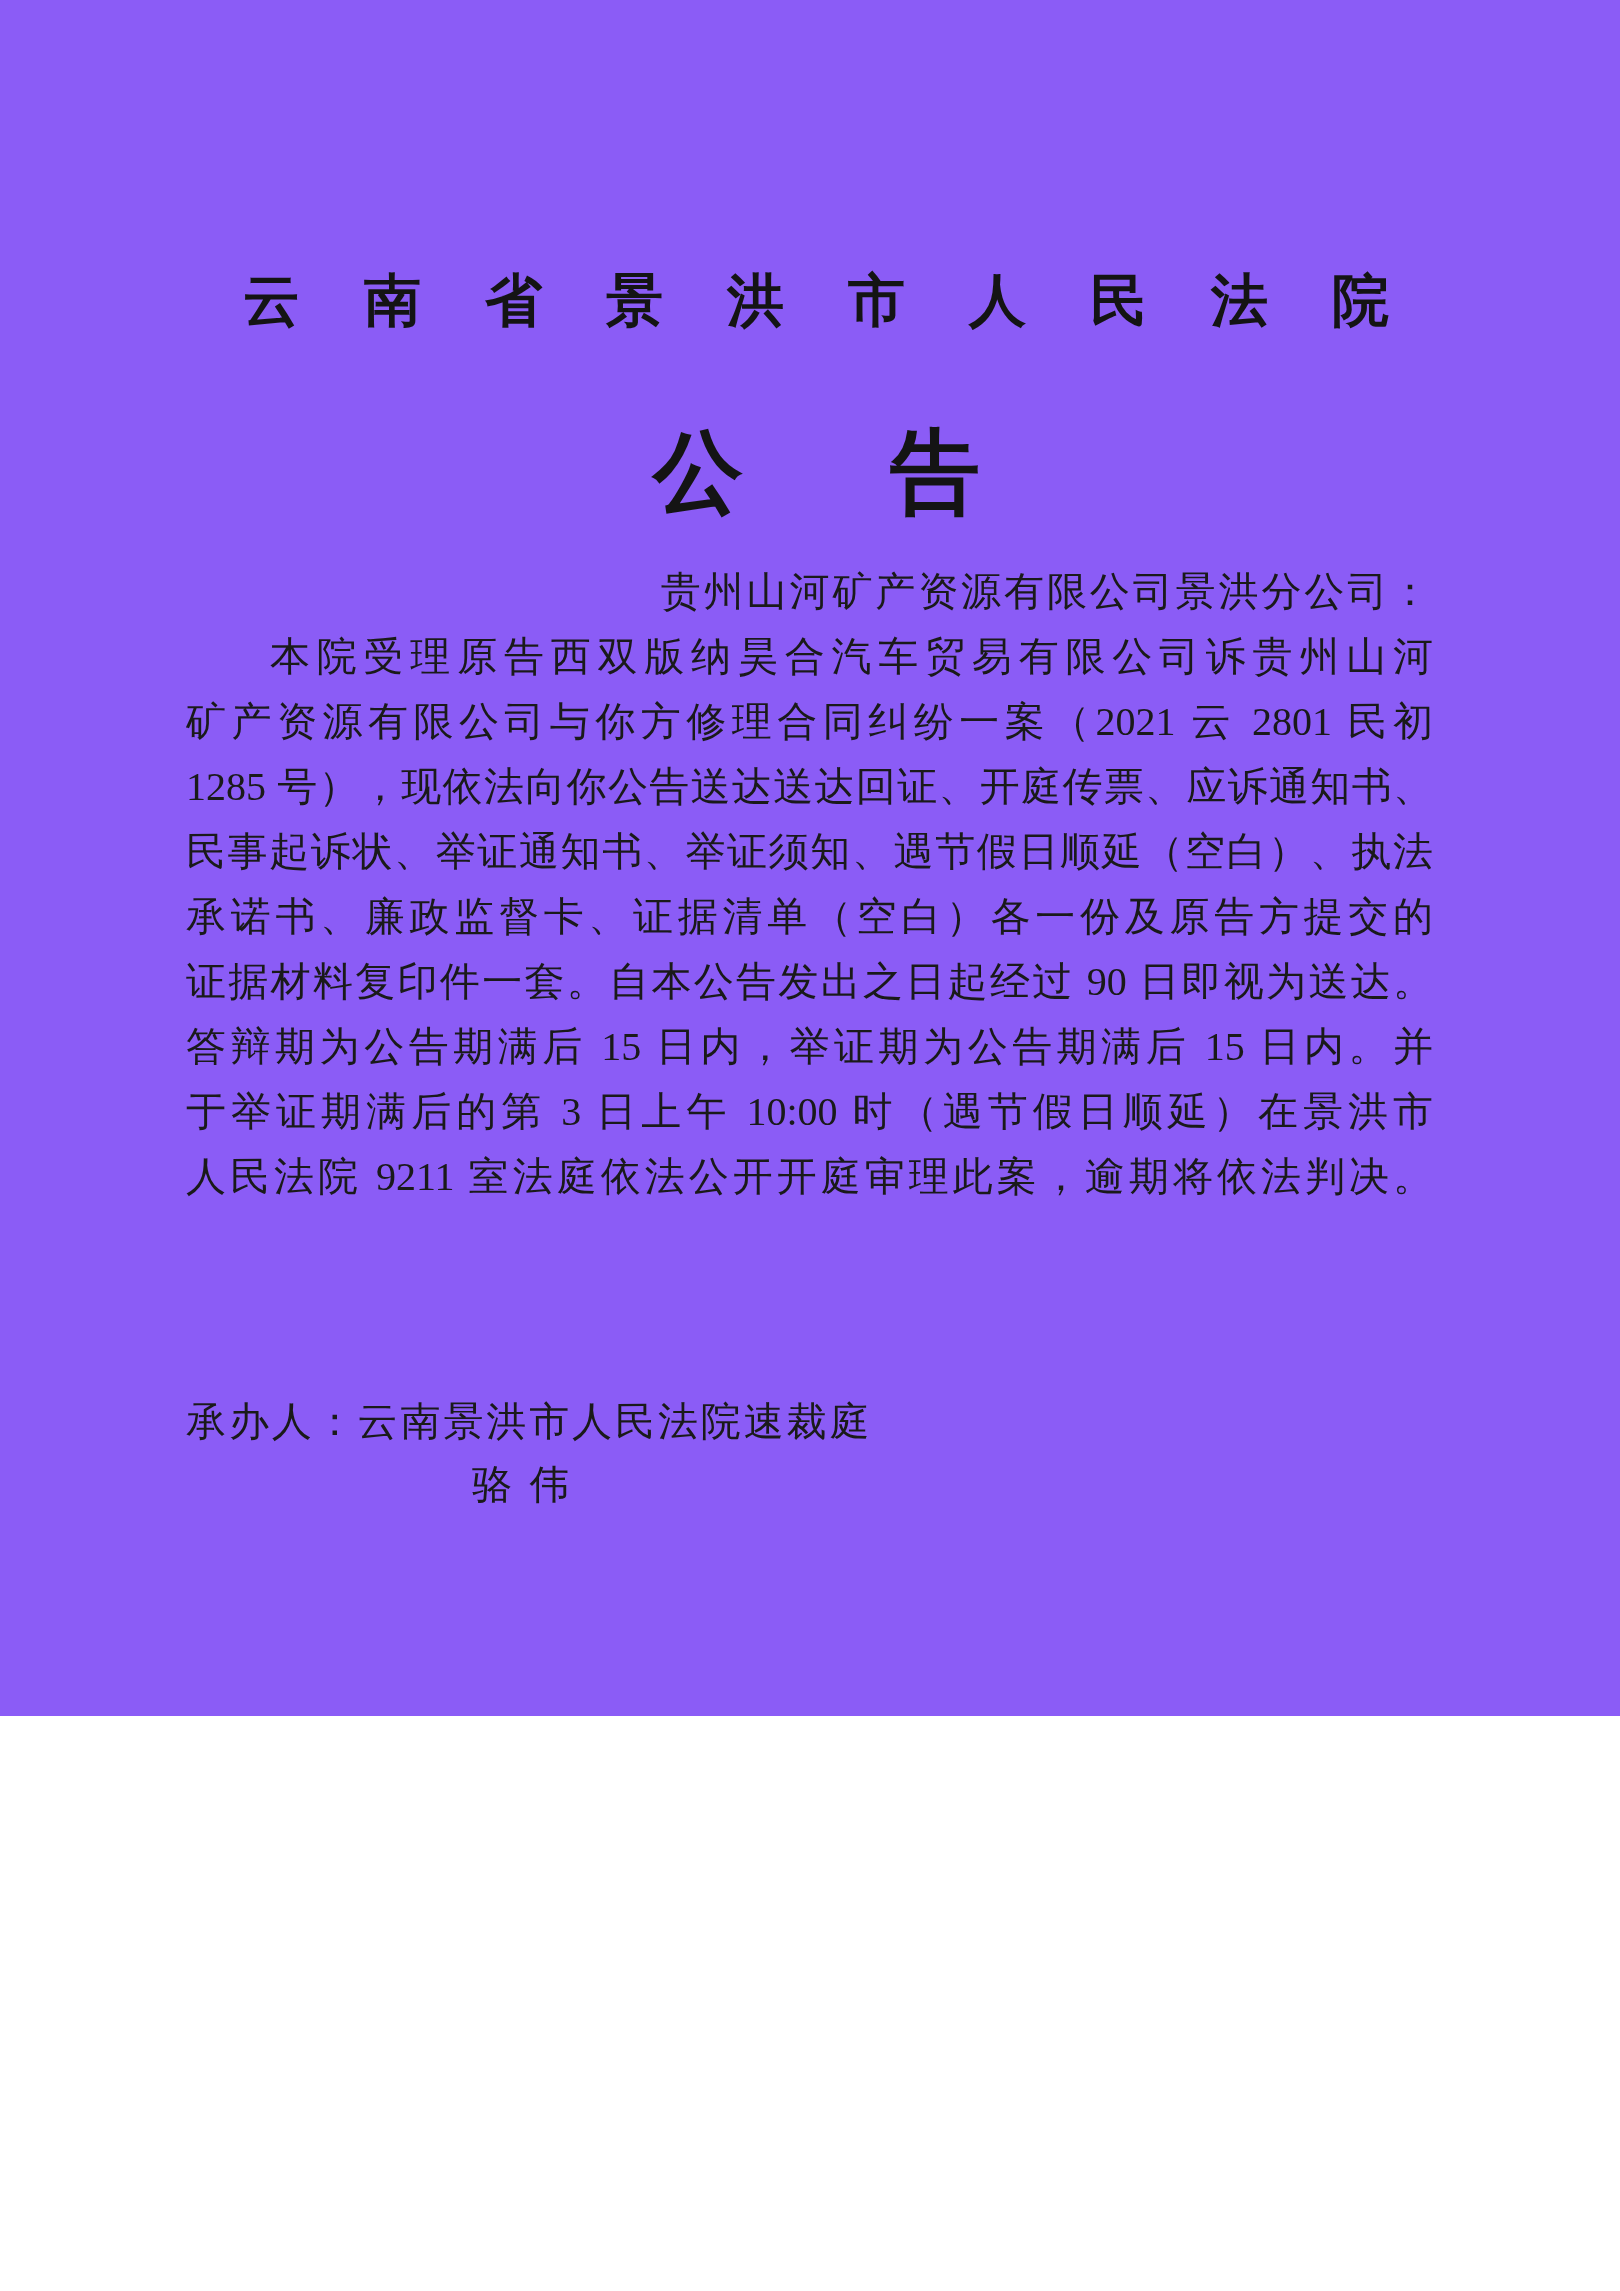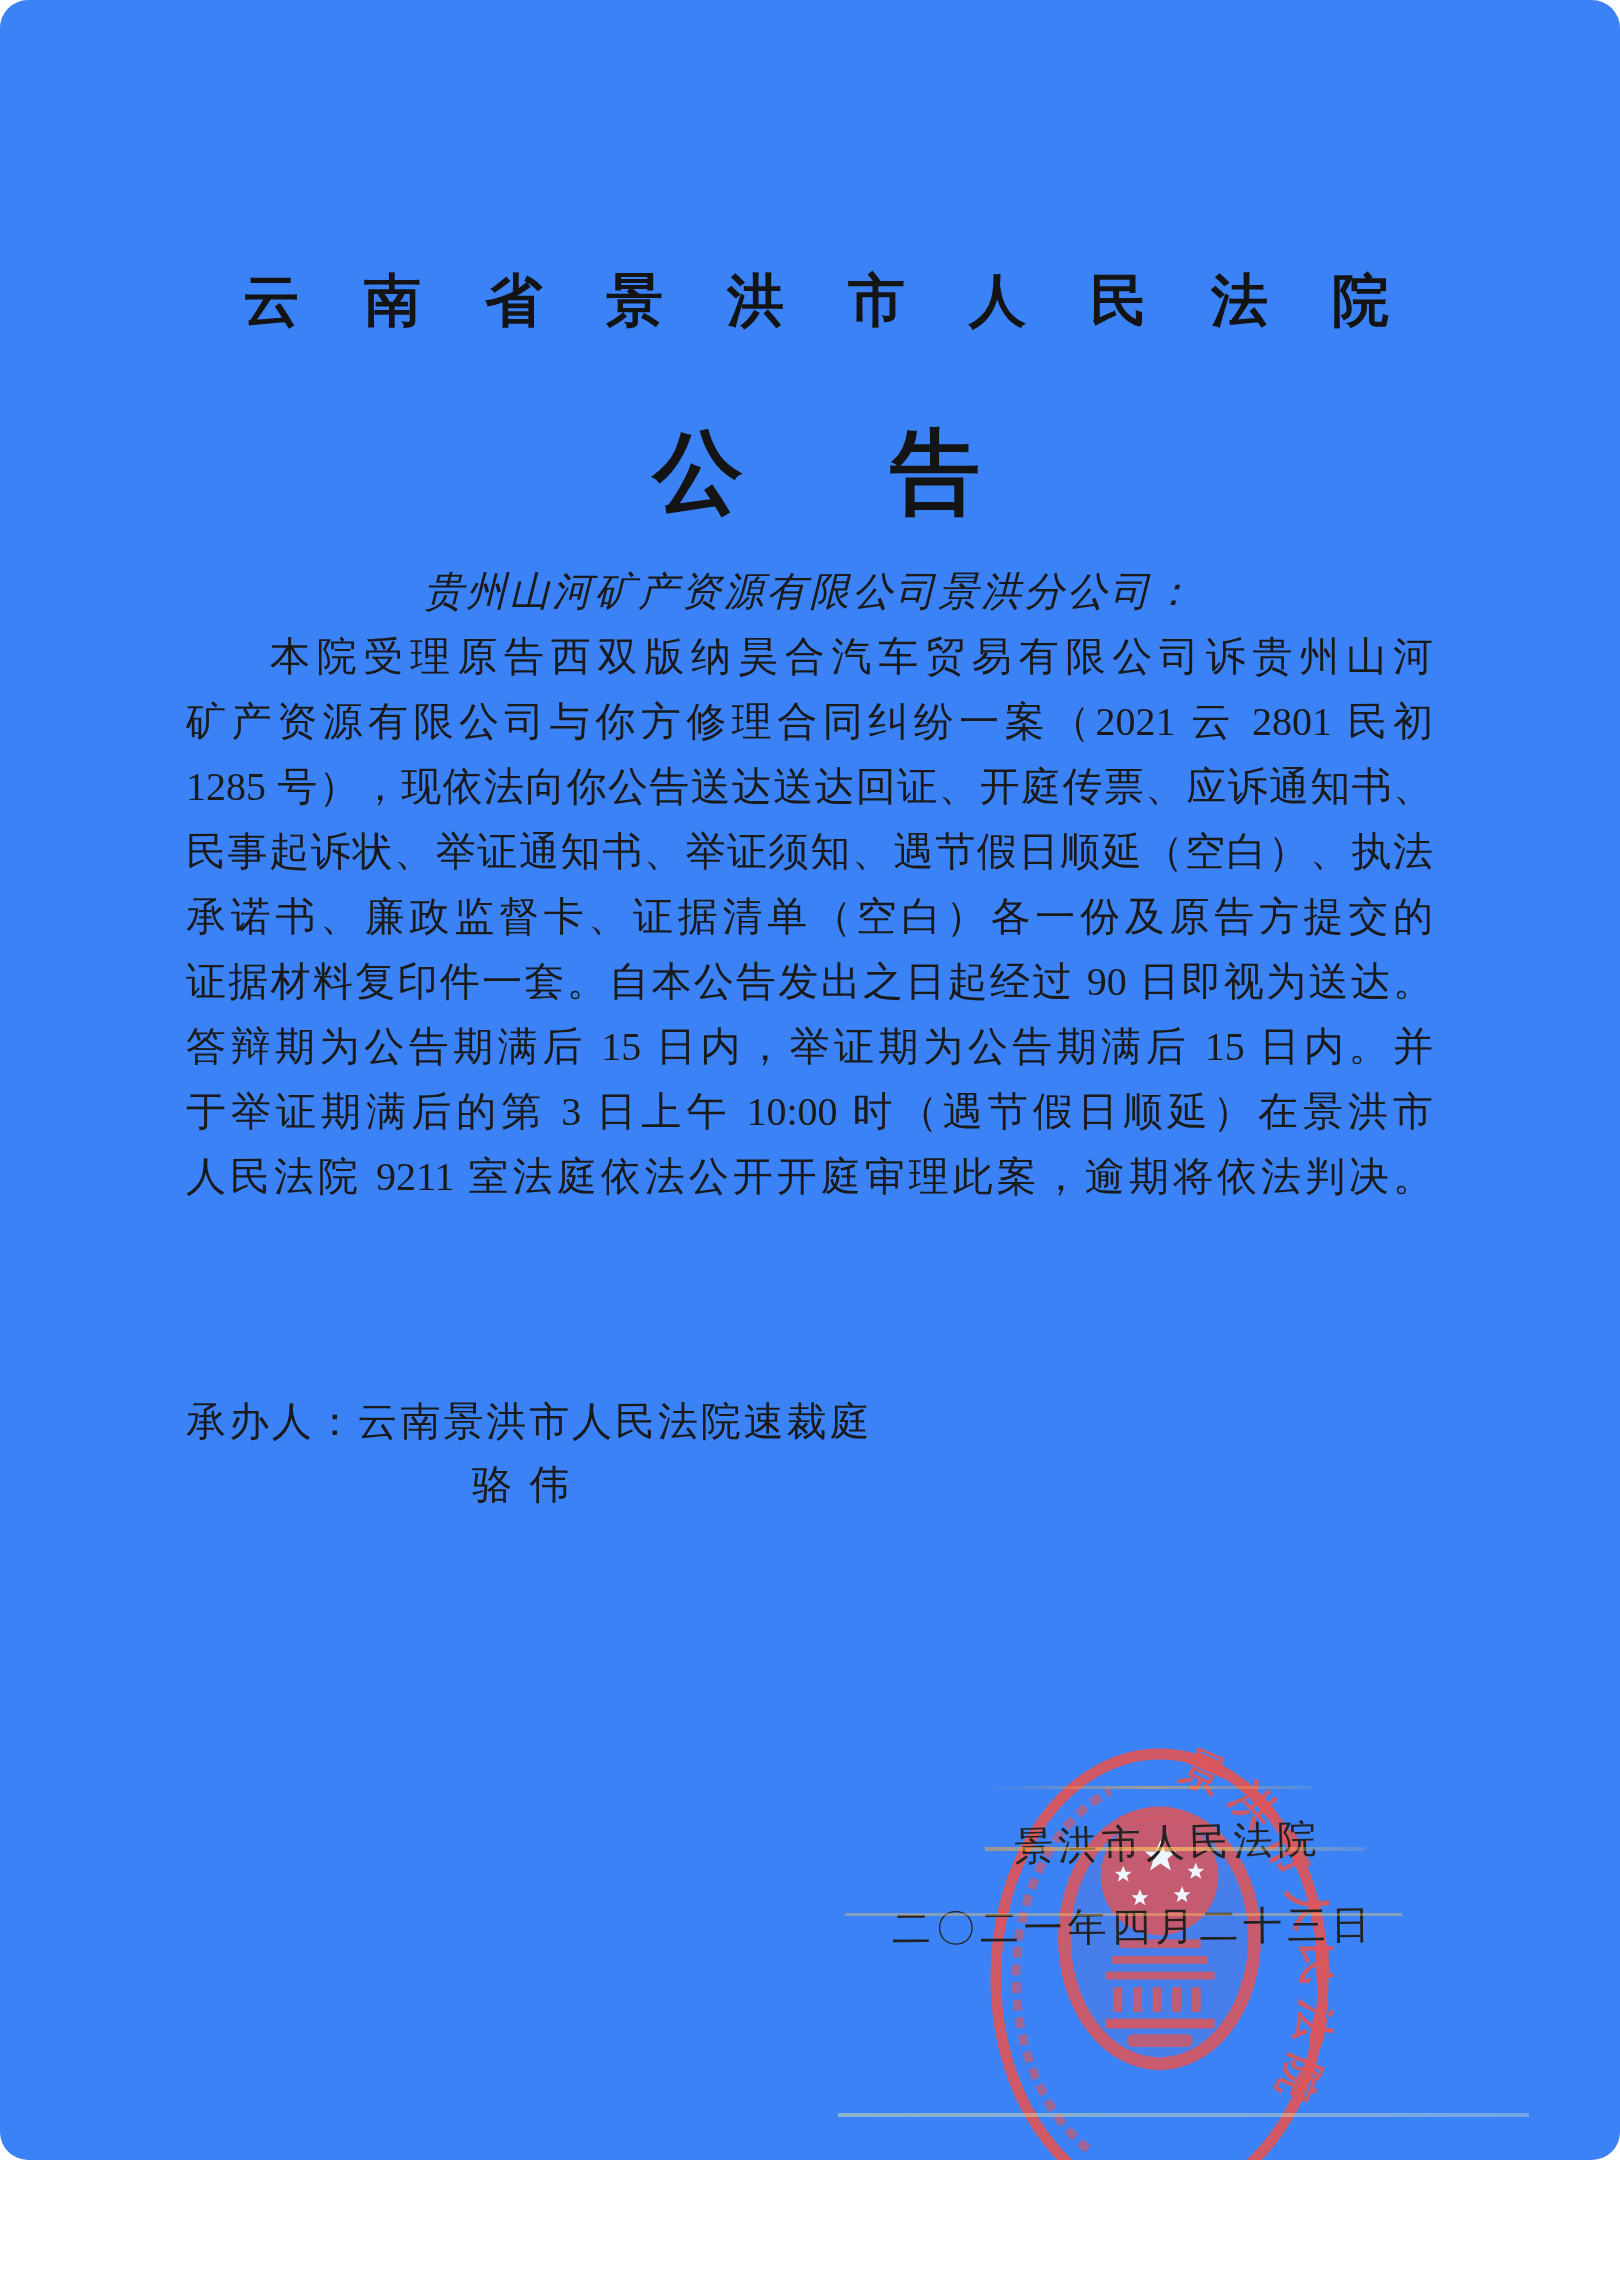--- a/index.html
+++ b/index.html
@@ -1,24 +1,23 @@
 <!DOCTYPE html>
 <html><head>
 <meta charset="utf-8">
 <style>
   html, body { margin: 0; padding: 0; background: #ffffff; }
   .page {
     position: relative;
     width: 1620px;
-    height: 2160px;
-    background: #3b82f6;
+    height: 1716px;
+    background: #8b5cf6;
     font-family: "Liberation Serif", "DejaVu Serif", serif;
     color: #1b1b1b;
     overflow: hidden;
-    border-radius: 28px;
   }
   .court-title {
     position: absolute;
     left: 243px;
     top: 263px;
     margin: 0;
     font-size: 57px;
     font-weight: bold;
     letter-spacing: 64px;
     white-space: nowrap;
@@ -42,21 +41,21 @@
     width: 1247px;
     font-size: 40px;
     line-height: 65px;
     color: #1a1a1a;
   }
   .body-line {
     width: 100%;
     height: 65px;
     overflow: visible;
   }
-  .salutation { text-align: center; letter-spacing: 2.9px; font-style: italic; }
+  .salutation { text-align: right; letter-spacing: 2.9px; }
   .jline { text-align: justify; text-align-last: justify; }
   .indent { text-indent: 84px; }
   .handler-line {
     position: absolute;
     left: 186px;
     top: 1394px;
     font-size: 40px;
     letter-spacing: 2.9px;
     color: #1a1a1a;
     white-space: nowrap;

